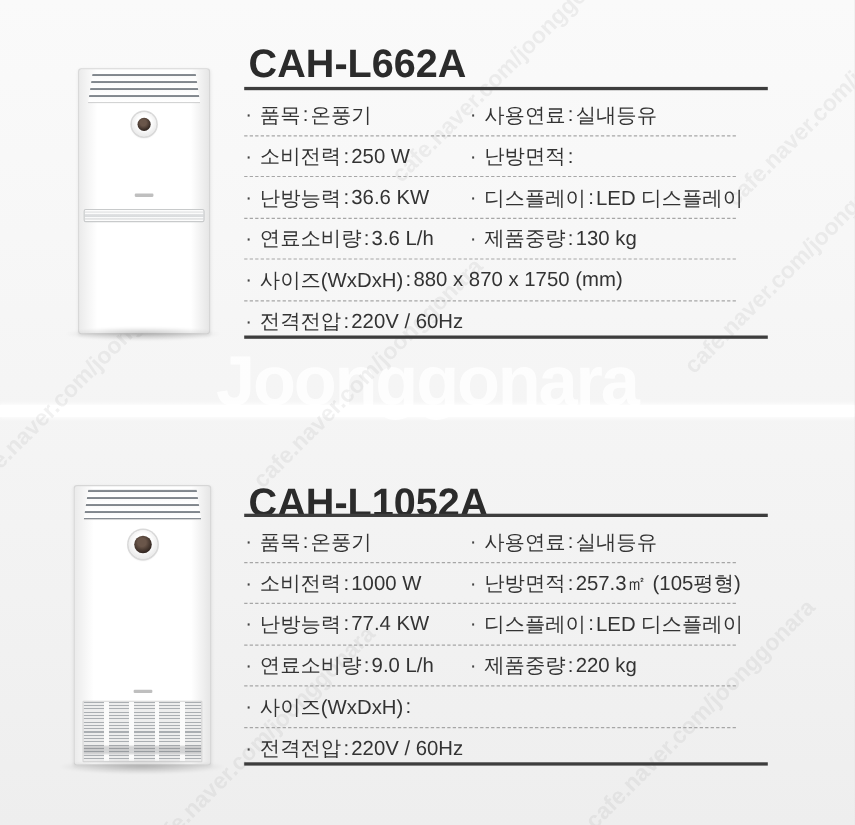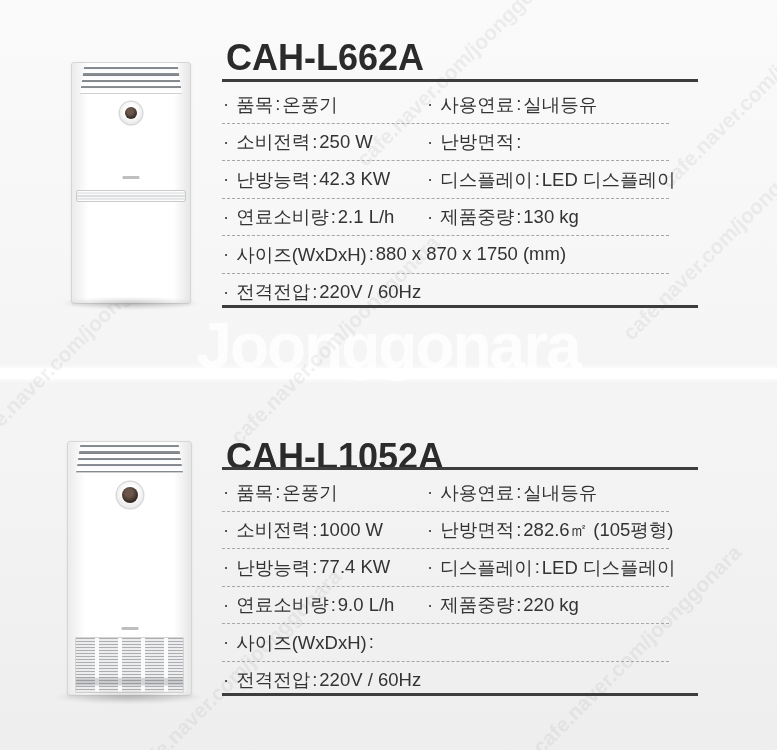--- a/index.html
+++ b/index.html
@@ -120,35 +120,35 @@
           <span class="b">·</span>
           <span class="lab">난방면적</span>
           <span class="col"> : </span>
         </div>
     </div>
     <div class="row">
       <div class="cell l">
           <span class="b">·</span>
           <span class="lab">난방능력</span>
           <span class="col"> : </span>
-          <span class="val">42.3 KW</span>
+          <span class="val">36.6 KW</span>
         </div>
       <div class="cell r">
           <span class="b">·</span>
           <span class="lab">디스플레이</span>
           <span class="col"> : </span>
           <span class="val">LED 디스플레이</span>
         </div>
     </div>
     <div class="row">
       <div class="cell l">
           <span class="b">·</span>
           <span class="lab">연료소비량</span>
           <span class="col"> : </span>
-          <span class="val">2.1 L/h</span>
+          <span class="val">3.6 L/h</span>
         </div>
       <div class="cell r">
           <span class="b">·</span>
           <span class="lab">제품중량</span>
           <span class="col"> : </span>
           <span class="val">130 kg</span>
         </div>
     </div>
     <div class="row">
       <div class="cell f">
@@ -199,21 +199,21 @@
       <div class="cell l">
           <span class="b">·</span>
           <span class="lab">소비전력</span>
           <span class="col"> : </span>
           <span class="val">1000 W</span>
         </div>
       <div class="cell r">
           <span class="b">·</span>
           <span class="lab">난방면적</span>
           <span class="col"> : </span>
-          <span class="val">282.6㎡ (105평형)</span>
+          <span class="val">257.3㎡ (105평형)</span>
         </div>
     </div>
     <div class="row">
       <div class="cell l">
           <span class="b">·</span>
           <span class="lab">난방능력</span>
           <span class="col"> : </span>
           <span class="val">77.4 KW</span>
         </div>
       <div class="cell r">

